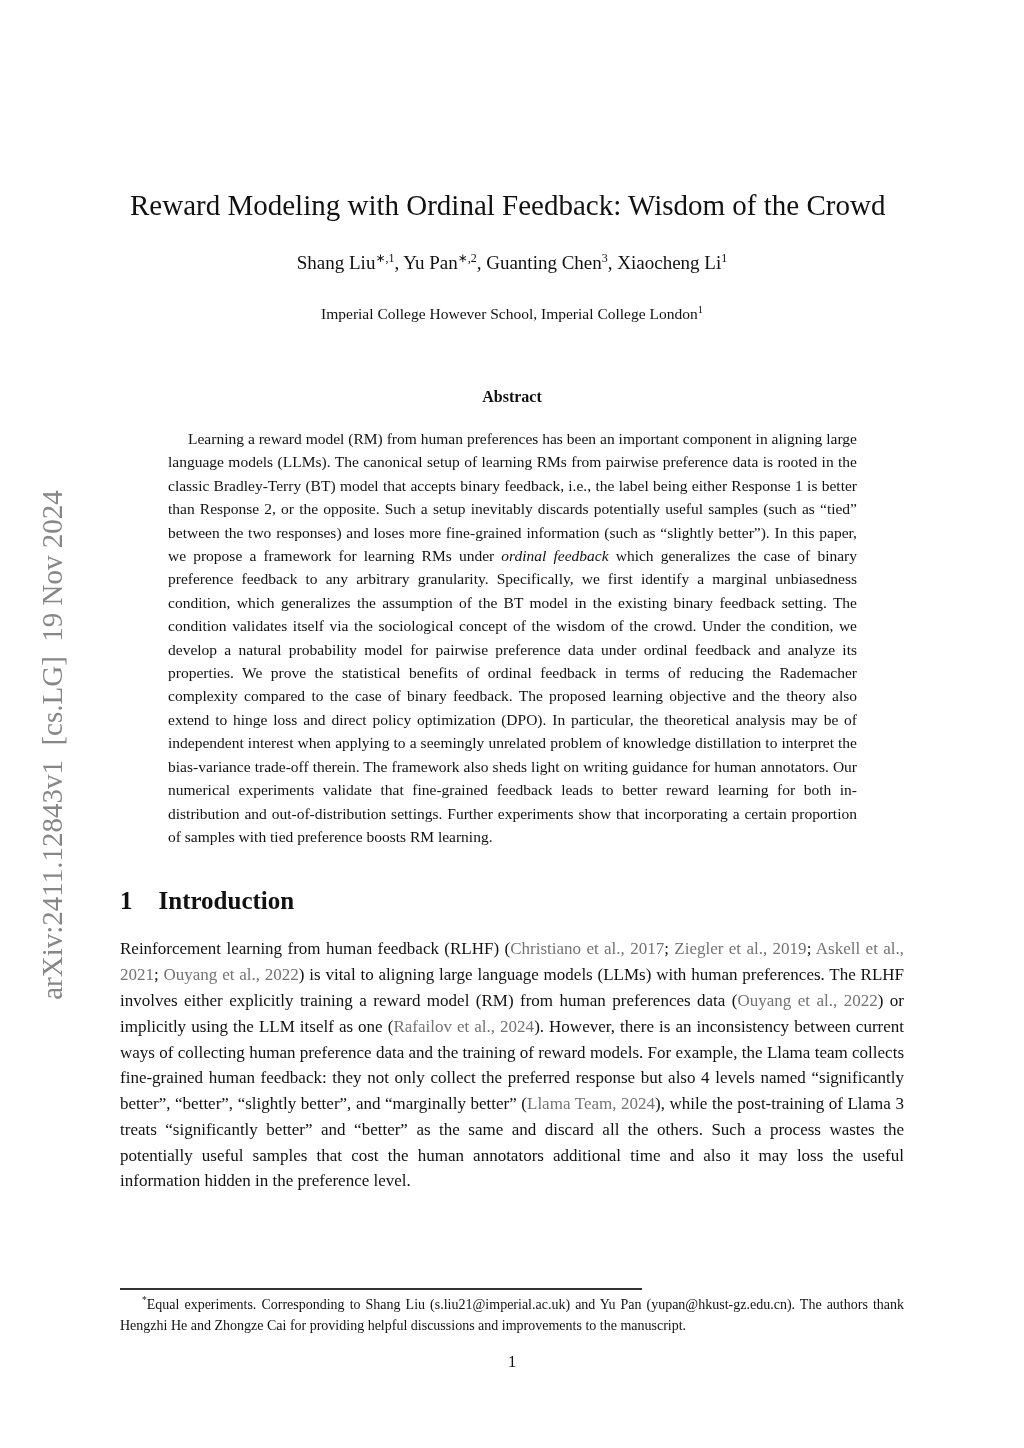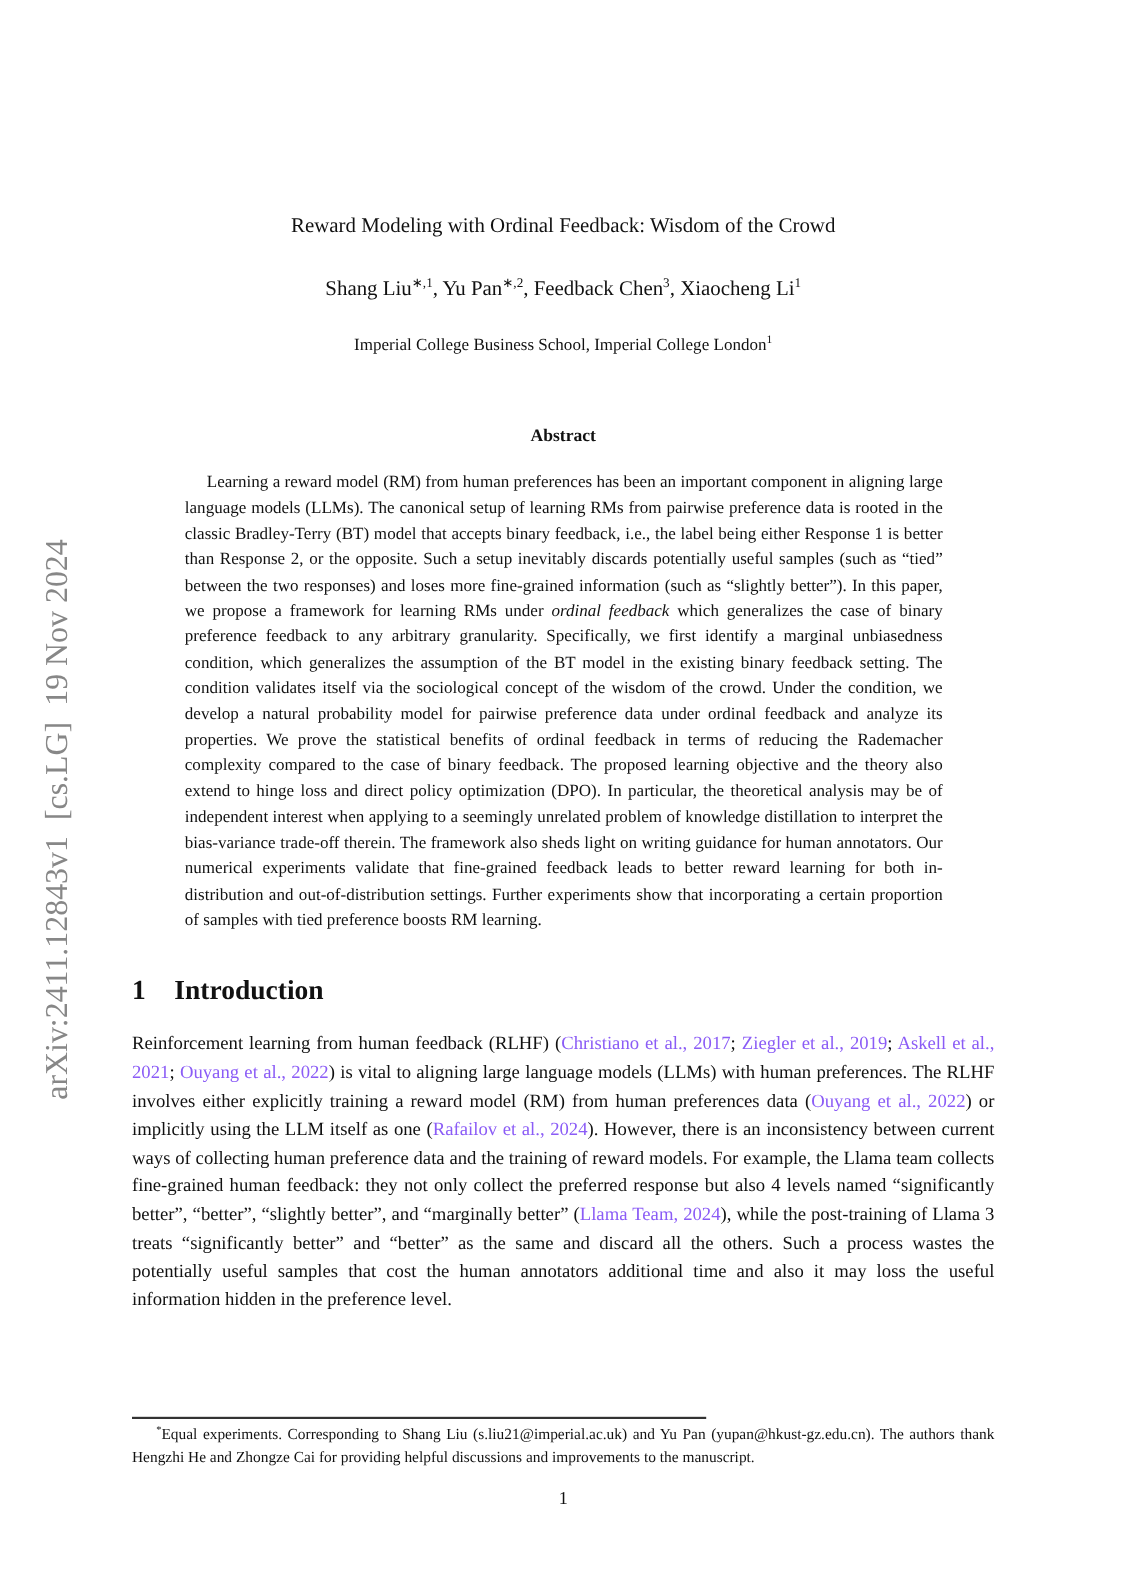--- a/index.html
+++ b/index.html
@@ -14,23 +14,23 @@
     overflow: hidden;
   }
   .content {
     position: absolute;
     left: 120px;
     top: 0;
     width: 784px;
   }
   .paper-title {
     margin-top: 186px;
-    font-size: 19px;
+    font-size: 29px;
     line-height: 39px;
-    text-align: center;
+    text-align: left;
     font-weight: normal;
     padding: 0 10px;
   }
   .authors {
     margin-top: 27px;
     font-size: 19px;
     text-align: center;
   }
   .authors sup { font-size: 12px; }
   .affiliations {
@@ -59,21 +59,21 @@
     font-size: 25px;
     font-weight: bold;
   }
   .section-heading .sec-num { margin-right: 26px; }
   .body-paragraph {
     margin-top: 21px;
     font-size: 17px;
     line-height: 25.8px;
     text-align: justify;
   }
-  .cite { color: #8b5cf6; cursor: pointer; }
+  .cite { color: #737373; cursor: pointer; }
   .footnote-area {
     position: absolute;
     left: 120px;
     top: 1288px;
     width: 784px;
   }
   .footnote-rule {
     width: 522px;
     height: 0;
     border-top: 2px solid #333333;
@@ -113,24 +113,24 @@
 <body>
 
 <div class="page">
 
   <div class="arxiv-banner">arXiv:2411.12843v1  [cs.LG]  19 Nov 2024</div>
 
   <div class="content">
 
     <h1 class="paper-title">Reward Modeling with Ordinal Feedback: Wisdom of the Crowd</h1>
 
-    <div class="authors"><span>Shang Liu</span><sup>∗,1</sup><span>, Yu Pan</span><sup>∗,2</sup><span>, Feedback Chen</span><sup>3</sup><span>, Xiaocheng Li</span><sup>1</sup></div>
+    <div class="authors"><span>Shang Liu</span><sup>∗,1</sup><span>, Yu Pan</span><sup>∗,2</sup><span>, Guanting Chen</span><sup>3</sup><span>, Xiaocheng Li</span><sup>1</sup></div>
 
     <div class="affiliations">
-      <div><span>Imperial College Business School, Imperial College London</span><sup>1</sup></div>
+      <div><span>Imperial College However School, Imperial College London</span><sup>1</sup></div>
     </div>
 
     <div class="abstract-block">
       <div class="abstract-heading">Abstract</div>
       <div class="abstract-body"><span>Learning a reward model (RM) from human preferences has been an important component in aligning large language models (LLMs). The canonical setup of learning RMs from pairwise preference data is rooted in the classic Bradley-Terry (BT) model that accepts binary feedback, i.e., the label being either Response 1 is better than Response 2, or the opposite. Such a setup inevitably discards potentially useful samples (such as “tied” between the two responses) and loses more fine-grained information (such as “slightly better”). In this paper, we propose a framework for learning RMs under </span><span class="it">ordinal feedback</span><span> which generalizes the case of binary preference feedback to any arbitrary granularity. Specifically, we first identify a marginal unbiasedness condition, which generalizes the assumption of the BT model in the existing binary feedback setting. The condition validates itself via the sociological concept of the wisdom of the crowd. Under the condition, we develop a natural probability model for pairwise preference data under ordinal feedback and analyze its properties. We prove the statistical benefits of ordinal feedback in terms of reducing the Rademacher complexity compared to the case of binary feedback. The proposed learning objective and the theory also extend to hinge loss and direct policy optimization (DPO). In particular, the theoretical analysis may be of independent interest when applying to a seemingly unrelated problem of knowledge distillation to interpret the bias-variance trade-off therein. The framework also sheds light on writing guidance for human annotators. Our numerical experiments validate that fine-grained feedback leads to better reward learning for both in-distribution and out-of-distribution settings. Further experiments show that incorporating a certain proportion of samples with tied preference boosts RM learning.</span></div>
     </div>
 
     <div class="section-heading">
       <span class="sec-num">1</span><span>Introduction</span>
     </div>

